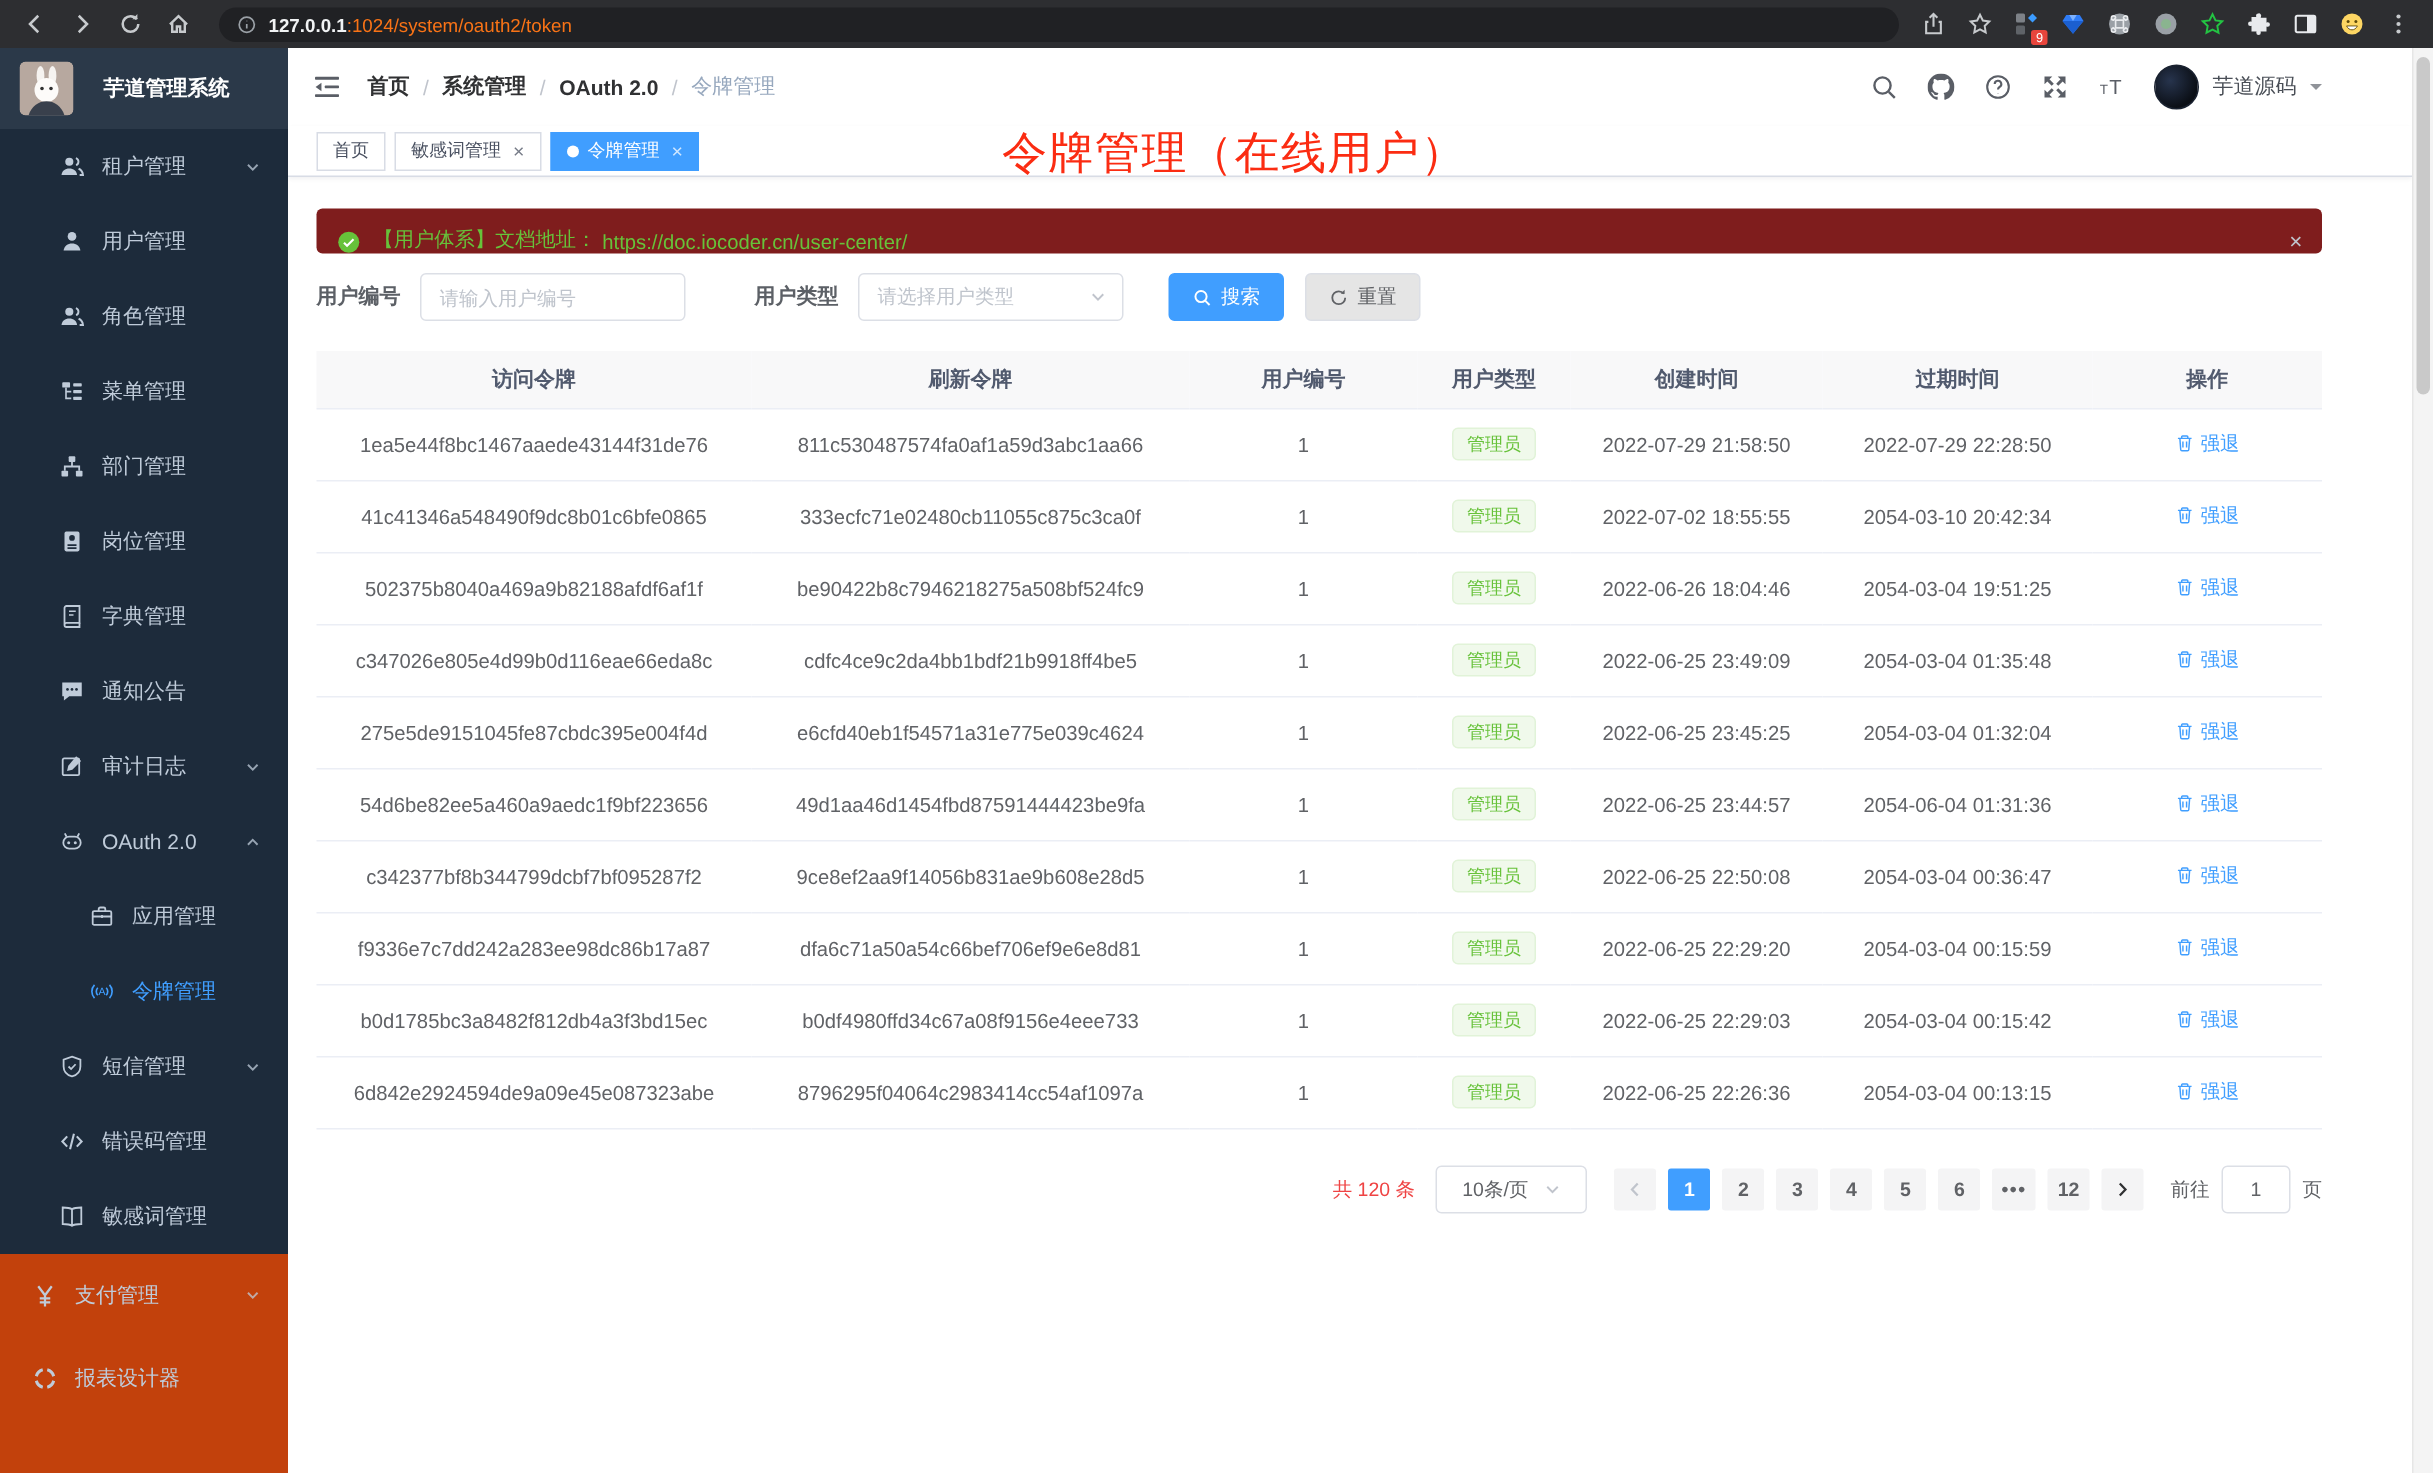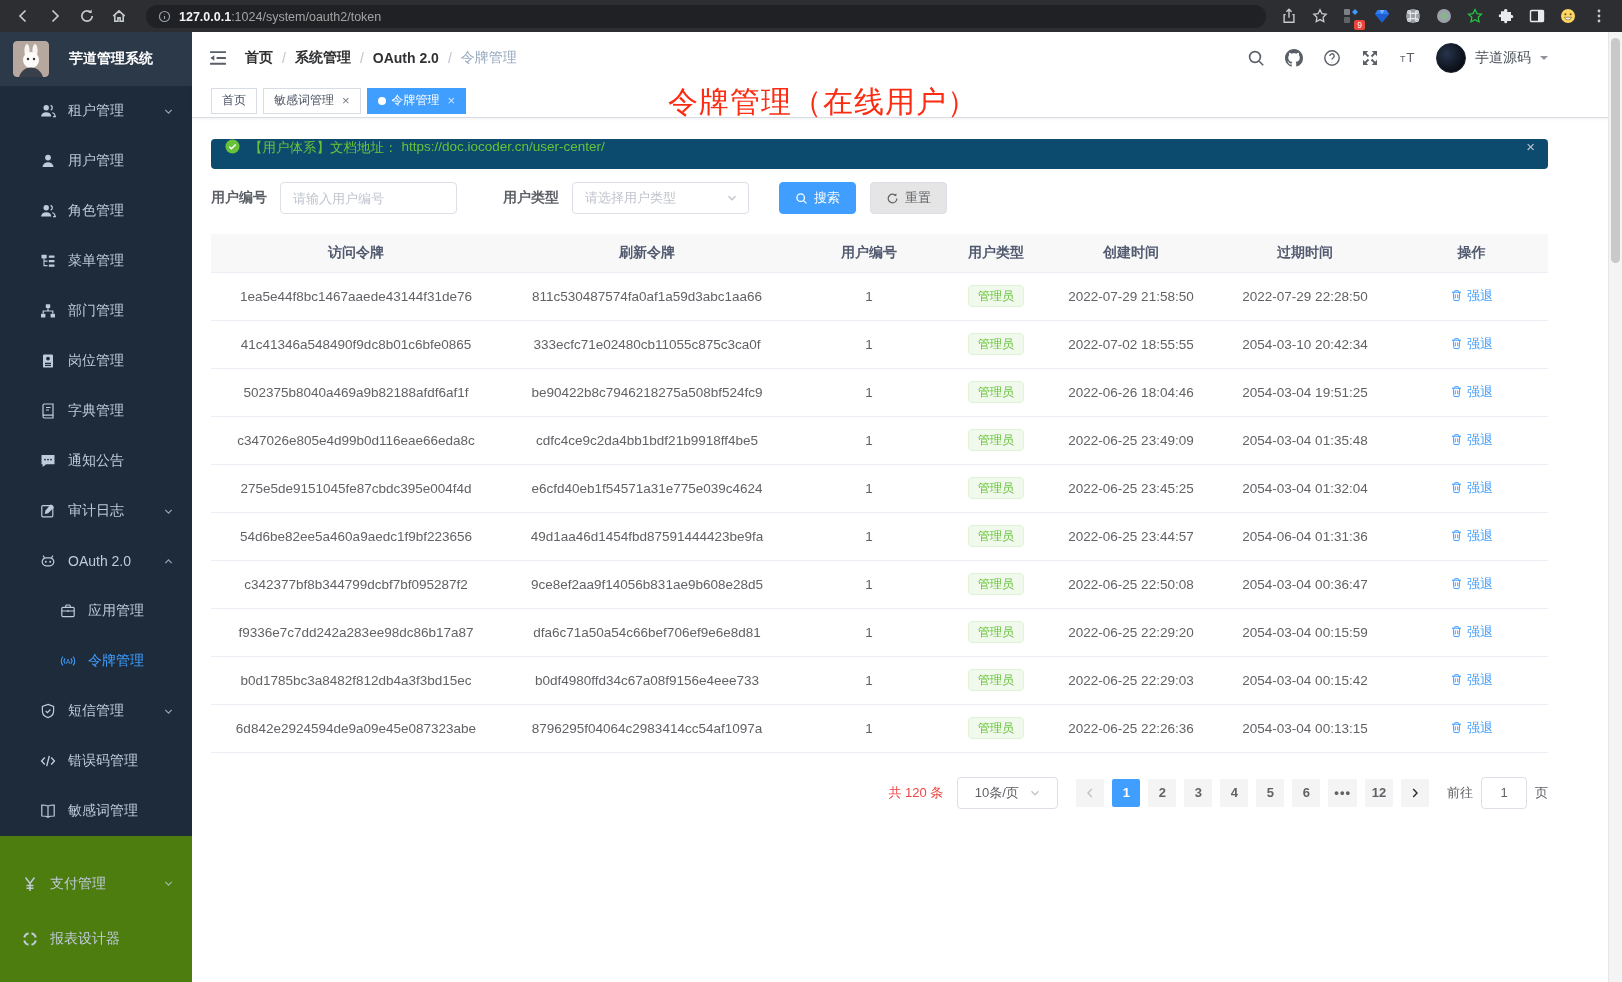--- a/index.html
+++ b/index.html
@@ -6,21 +6,21 @@
   html,body{width:1622px;height:982px;overflow:hidden}
   body{font-family:"Liberation Sans","DejaVu Sans",sans-serif;background:#fff;position:relative;font-size:14px}
 
   
   .browser-bar{height:32px;background:#2d2e31;display:flex;align-items:center;padding:0 10px;gap:6px}
   .bnav{width:26px;height:26px;display:flex;align-items:center;justify-content:center;color:#c7cacd;border-radius:50%;cursor:pointer}
   .bnav svg{width:16px;height:16px}
   .url-pill{flex:1;height:23px;background:#202124;border-radius:12px;display:flex;align-items:center;padding:0 12px;gap:8px;margin:0 8px;color:#9aa0a6}
   .url-pill svg{width:13px;height:13px;flex:0 0 auto}
   .url-host{color:#f1f3f4;font-weight:bold;font-size:12.5px}
-  .url-rest{color:#a3a3a3;font-size:12.5px}
+  .url-rest{color:#f97316;font-size:12.5px}
   .bright{display:flex;align-items:center;gap:13px;padding-right:4px}
   .bic{width:18px;height:18px;display:flex;align-items:center;justify-content:center;color:#c7cacd;cursor:pointer;position:relative}
   .bic svg{width:16px;height:16px}
   .ext-badge{position:absolute;right:-5px;bottom:-5px;background:#e8453c;color:#fff;font-size:8.5px;padding:1px 3px;border-radius:2px;line-height:1}
 
   
   .app{display:flex;width:1608px;height:950px}
   .sidebar{width:192px;background:#1d2b3b;display:flex;flex-direction:column;flex:0 0 auto}
   .logo-bar{height:54px;background:#2b3949;display:flex;align-items:center;gap:20px;padding:0 13px;color:#fff;font-weight:bold;font-size:14px;flex:0 0 auto}
   .logo-bar svg{width:36px;height:36px;border-radius:4px;flex:0 0 auto}
@@ -28,21 +28,21 @@
   .menu-item{height:50px;display:flex;align-items:center;color:#bfcbd9;font-size:14px;cursor:pointer;position:relative}
   .menu-item.indent-0{padding-left:22px}
   .menu-item.indent-1{padding-left:40px}
   .menu-item.indent-2{padding-left:60px}
   .menu-item.active{color:#409eff}
   .mi-icon{width:16px;height:16px;margin-right:12px;display:inline-flex;flex:0 0 auto}
   .mi-icon svg{width:16px;height:16px}
   .mi-chevron{position:absolute;right:18px;width:11px;height:11px;opacity:.75;display:inline-flex}
   .mi-chevron svg{width:11px;height:11px}
   .mi-chevron.up{transform:rotate(180deg)}
-  .menu-bottom{flex:1;background:#4d7c0f;padding-top:20px}
+  .menu-bottom{flex:1;background:#c2410c;padding-top:0}
   .menu-bottom .menu-item{height:55px}
 
   
   .main{flex:1;display:flex;flex-direction:column;background:#fff;min-width:0}
   .topbar{height:52px;display:flex;align-items:center;padding:0 60px 0 16px;flex:0 0 auto}
   .hamburger{width:20px;height:20px;color:#5a5e66;cursor:pointer;display:flex}
   .hamburger svg{width:20px;height:20px}
   .breadcrumb{margin-left:17px;display:flex;align-items:center;gap:9px;font-size:14px}
   .bc-item{color:#303133;font-weight:bold;cursor:pointer}
   .bc-item.last{color:#97a8be;font-weight:normal;cursor:default}
@@ -55,21 +55,21 @@
   .uname{font-size:14px;color:#4a4f57}
   .caret{width:0;height:0;border:4px solid transparent;border-top-color:#909399;margin-top:4px}
 
   .tabs-bar{height:34px;display:flex;align-items:center;gap:6px;padding:0 19px;border-bottom:1px solid #d8dce5;box-shadow:0 1px 3px rgba(0,21,41,.06);flex:0 0 auto}
   .tab{height:26px;display:flex;align-items:center;gap:6px;padding:0 10px;border:1px solid #d8dce5;background:#fff;font-size:12px;color:#495060;cursor:pointer;white-space:nowrap}
   .tab .dot{width:8px;height:8px;border-radius:50%;background:#fff;display:inline-block}
   .tab.active{background:#409eff;border-color:#409eff;color:#fff}
   .tab .tx{font-size:13px;opacity:.75;margin-left:2px;cursor:pointer}
 
   .content{padding:21px 60px 20px 19px;position:relative}
-  .alert{height:30px;background:#0c4a6e;border-radius:4px;display:flex;align-items:flex-start;padding:0 14px;color:#67c23a;font-size:13.5px;position:relative}
+  .alert{height:30px;background:#7f1d1d;border-radius:4px;display:flex;align-items:flex-end;padding:0 14px;color:#67c23a;font-size:13.5px;position:relative}
   .alert .aicon{width:15px;height:15px;margin-right:9px;display:inline-flex}
   .alert .aicon svg{width:15px;height:15px}
   .alert-link{color:#67c23a;text-decoration:none;margin-left:4px;cursor:pointer}
   .alert-close{position:absolute;right:13px;color:#c0c4cc;font-size:15px;cursor:pointer;line-height:1}
 
   .filter-row{margin-top:13px;display:flex;align-items:center}
   .flabel{font-weight:bold;color:#5c6066;font-size:14px;margin-right:13px;white-space:nowrap}
   .finput{width:177px;height:32px;border:1px solid #dcdfe6;border-radius:4px;padding:0 12px;font-size:13px;color:#606266;outline:none;font-family:inherit}
   .finput::placeholder{color:#bfc4cc}
   .fselect{width:177px;height:32px;border:1px solid #dcdfe6;border-radius:4px;padding:0 10px 0 12px;font-size:13px;color:#bfc4cc;display:flex;align-items:center;justify-content:space-between;cursor:pointer;background:#fff}

